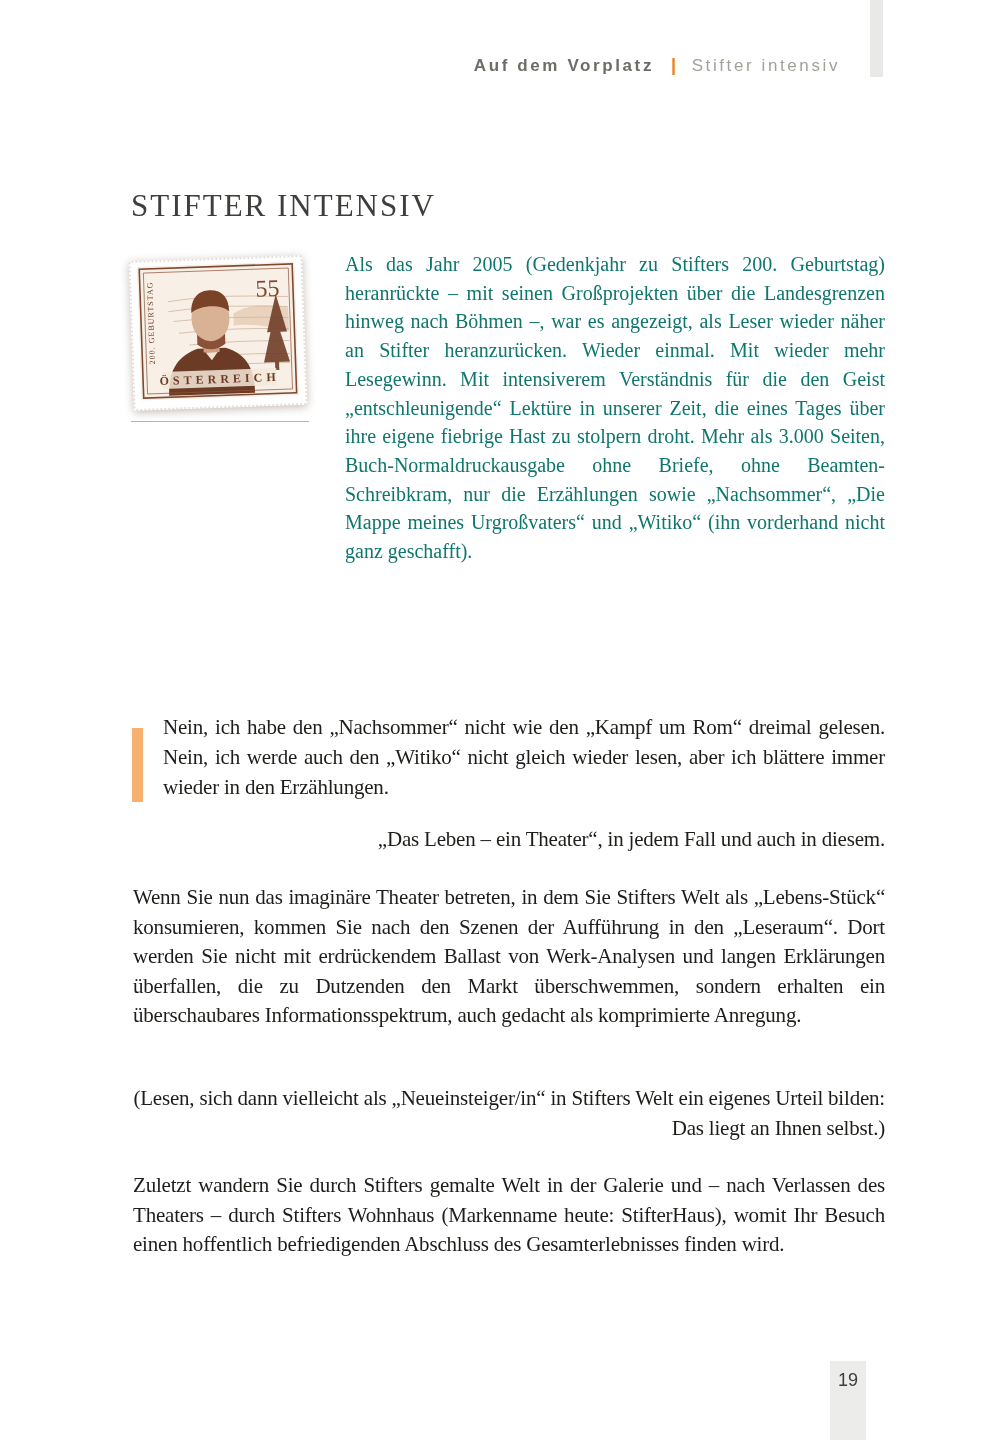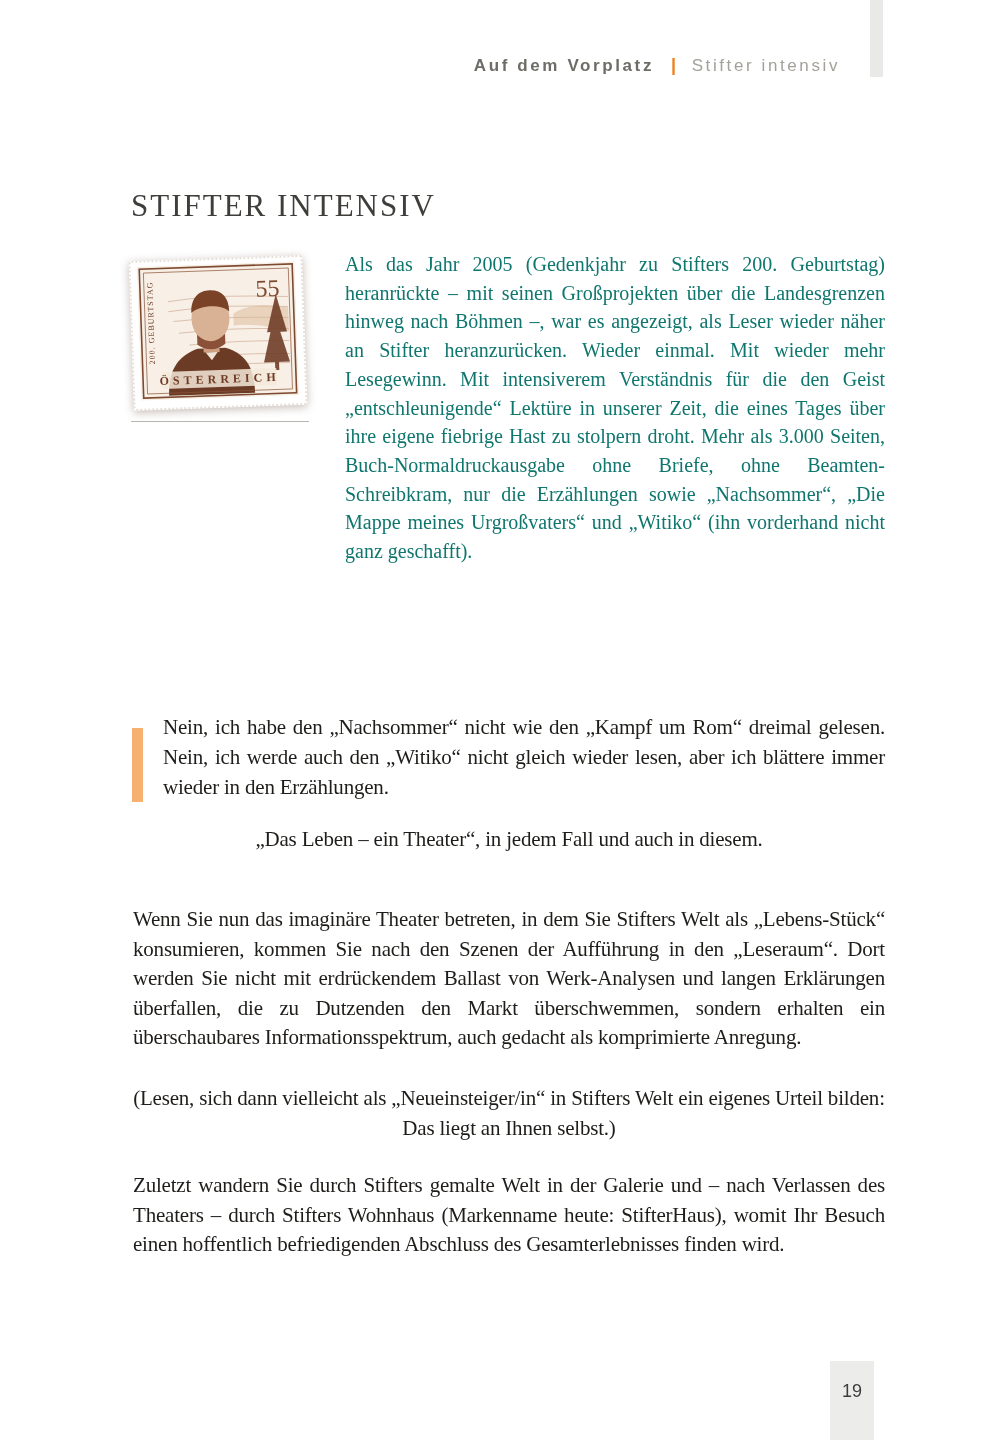--- a/index.html
+++ b/index.html
@@ -53,28 +53,28 @@
     margin:0 0 0 20px;width:722px;
     font-size:21px;line-height:30px;letter-spacing:-0.2px;
     text-align:justify;color:#1f1d1a;hyphens:auto;
   }
   
   .body-para{
     position:absolute;left:133px;width:752px;margin:0;
     font-size:21px;line-height:29.6px;letter-spacing:-0.2px;
     text-align:justify;color:#1f1d1a;hyphens:auto;
   }
-  .p-theater{top:825px;text-align:center;}
-  .p-wenn{top:905px;}
-  .p-lesen{top:1084px;text-align:center;}
+  .p-theater{top:825px;text-align:right;}
+  .p-wenn{top:883px;}
+  .p-lesen{top:1084px;text-align:right;}
   .p-zuletzt{top:1171px;}
   
   .page-number-box{
-    position:absolute;left:830px;top:1361px;width:44px;height:79px;
-    background:#ececea;text-align:center;box-sizing:border-box;padding-top:20px;
+    position:absolute;left:830px;top:1361px;width:36px;height:79px;
+    background:#ececea;text-align:center;box-sizing:border-box;padding-top:9px;
     font-family:"Liberation Sans",sans-serif;font-size:18px;color:#3d3d3b;
   }
 </style>
 </head>
 <body>
 
 <div class="page">
 
   <div class="edge-bar"></div>
 

